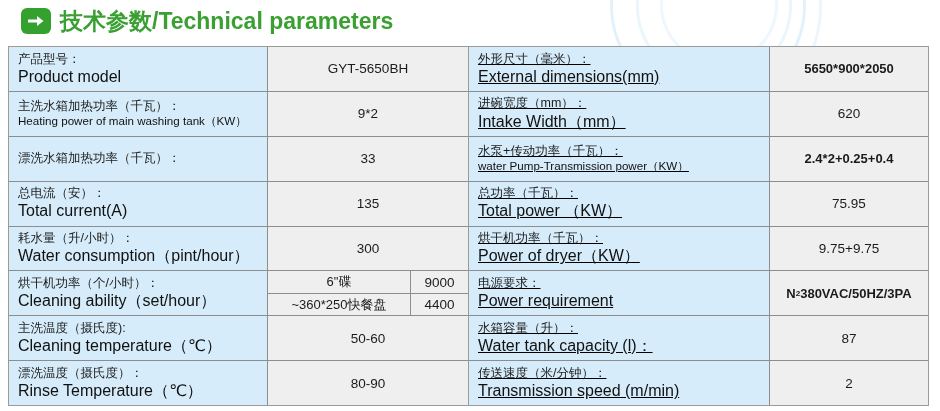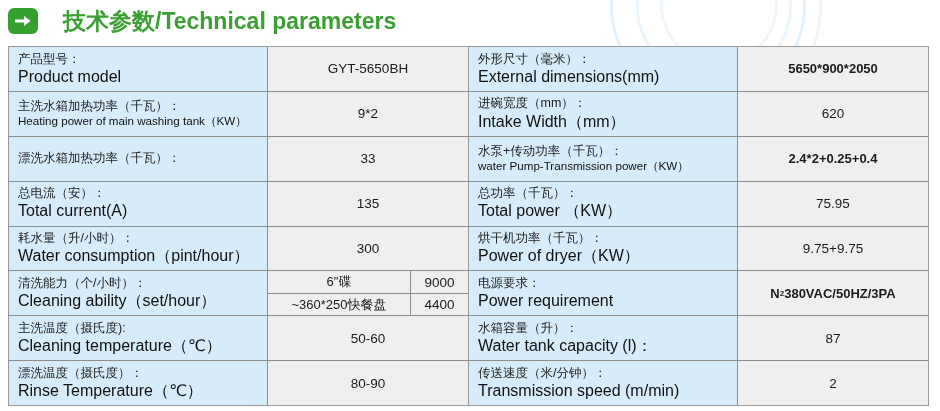--- a/index.html
+++ b/index.html
@@ -20,22 +20,22 @@
     border-radius:50%;
     width:190px;height:190px;left:10px;top:-30px;
     transform:rotate(18deg);
   }
   .watermark i:nth-child(2){width:150px;height:150px;left:36px;top:-10px;border-color:#eaf5fc;}
   .watermark i:nth-child(3){width:112px;height:112px;left:60px;top:8px;border-color:#eef7fd;}
   .watermark i:nth-child(4){width:228px;height:228px;left:-12px;top:-48px;border-color:#edf6fc;}
 
   
   .header{
-    position:absolute;left:8px;top:5px;height:32px;
-    display:flex;align-items:center;gap:25px;
+    position:absolute;left:21px;top:5px;height:32px;
+    display:flex;align-items:center;gap:9px;
   }
   .arrow-badge{
     width:30px;height:26px;border-radius:6px;background:#34a12e;
     display:flex;align-items:center;justify-content:center;flex:none;
   }
   .arrow-badge svg{display:block;}
   .header-title{
     font-size:23px;font-weight:bold;color:#3aa032;white-space:nowrap;
     letter-spacing:0px;line-height:1;
   }
@@ -62,21 +62,21 @@
 
   .cell-label{
     background:#d6ecfa;
     box-sizing:border-box;
     padding:3px 0 3px 9px;
     display:flex;flex-direction:column;justify-content:center;
     border-right:1px solid #8d8d8d;
     overflow:hidden;
   }
   .half.left .cell-label{width:259px;}
-  .half.right .cell-label{width:269px;}
+  .half.right .cell-label{width:301px;text-decoration:underline;}
 
   .cn{
     font-size:12.5px;color:#1b1b1b;line-height:1.22;white-space:nowrap;
   }
   .en{
     font-size:16px;color:#111111;line-height:1.22;white-space:nowrap;
   }
   .en.sm{font-size:11.6px;}
 
   .cell-value{
@@ -167,21 +167,21 @@
     <div class="row">
       <div class="cell-label">
         <span class="cn">耗水量（升/小时）：</span>
         <span class="en">Water consumption（pint/hour）</span>
       </div>
       <div class="cell-value">300</div>
     </div>
 
     <div class="row">
       <div class="cell-label">
-        <span class="cn">清洗能力（个/小时）：</span>
+        <span class="cn">烘干机功率（个/小时）：</span>
         <span class="en">Cleaning ability（set/hour）</span>
       </div>
       <div class="cell-value split">
         <div class="subrow">
           <div class="sub-name">6"碟</div>
           <div class="sub-val">9000</div>
         </div>
         <div class="subrow">
           <div class="sub-name">~360*250快餐盘</div>
           <div class="sub-val">4400</div>

